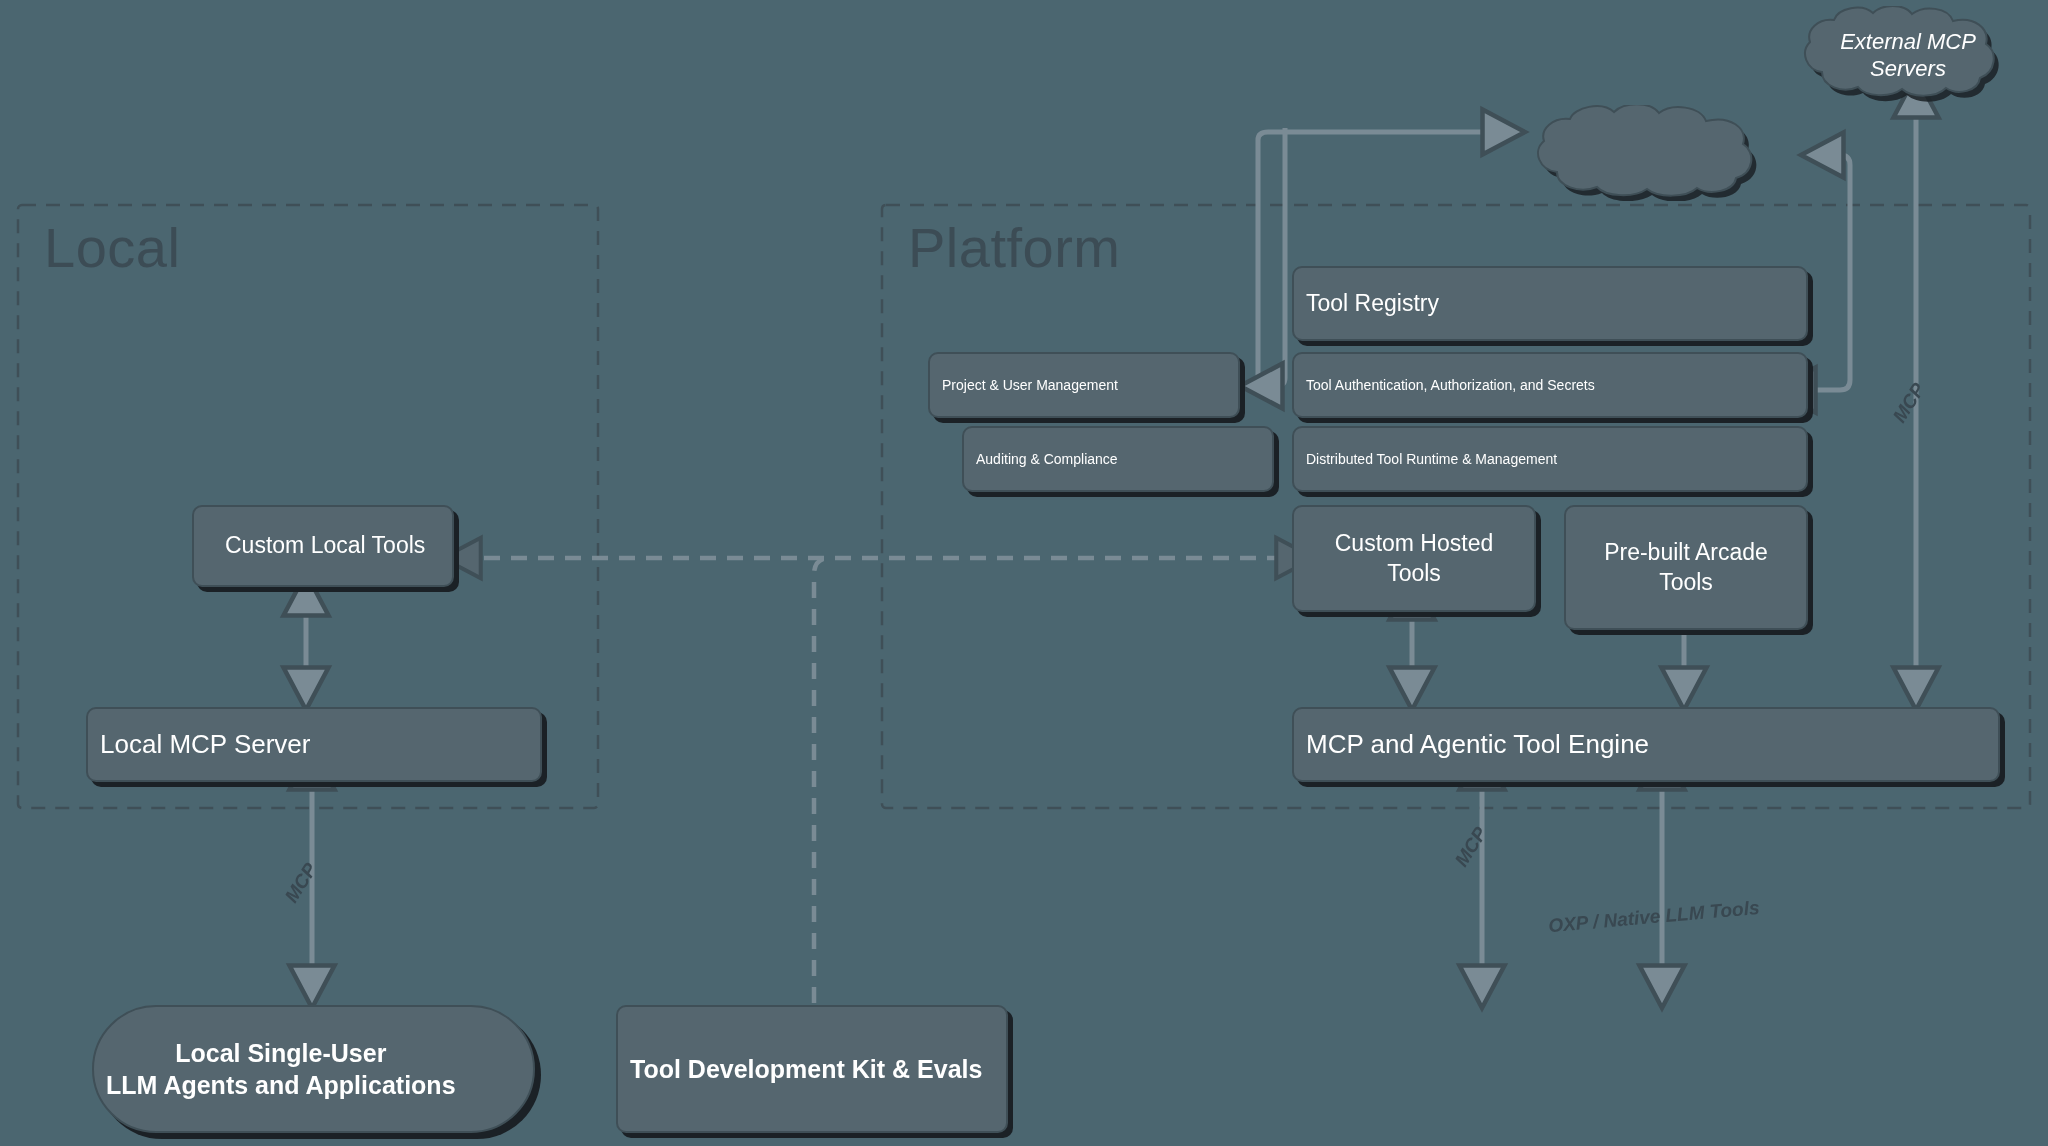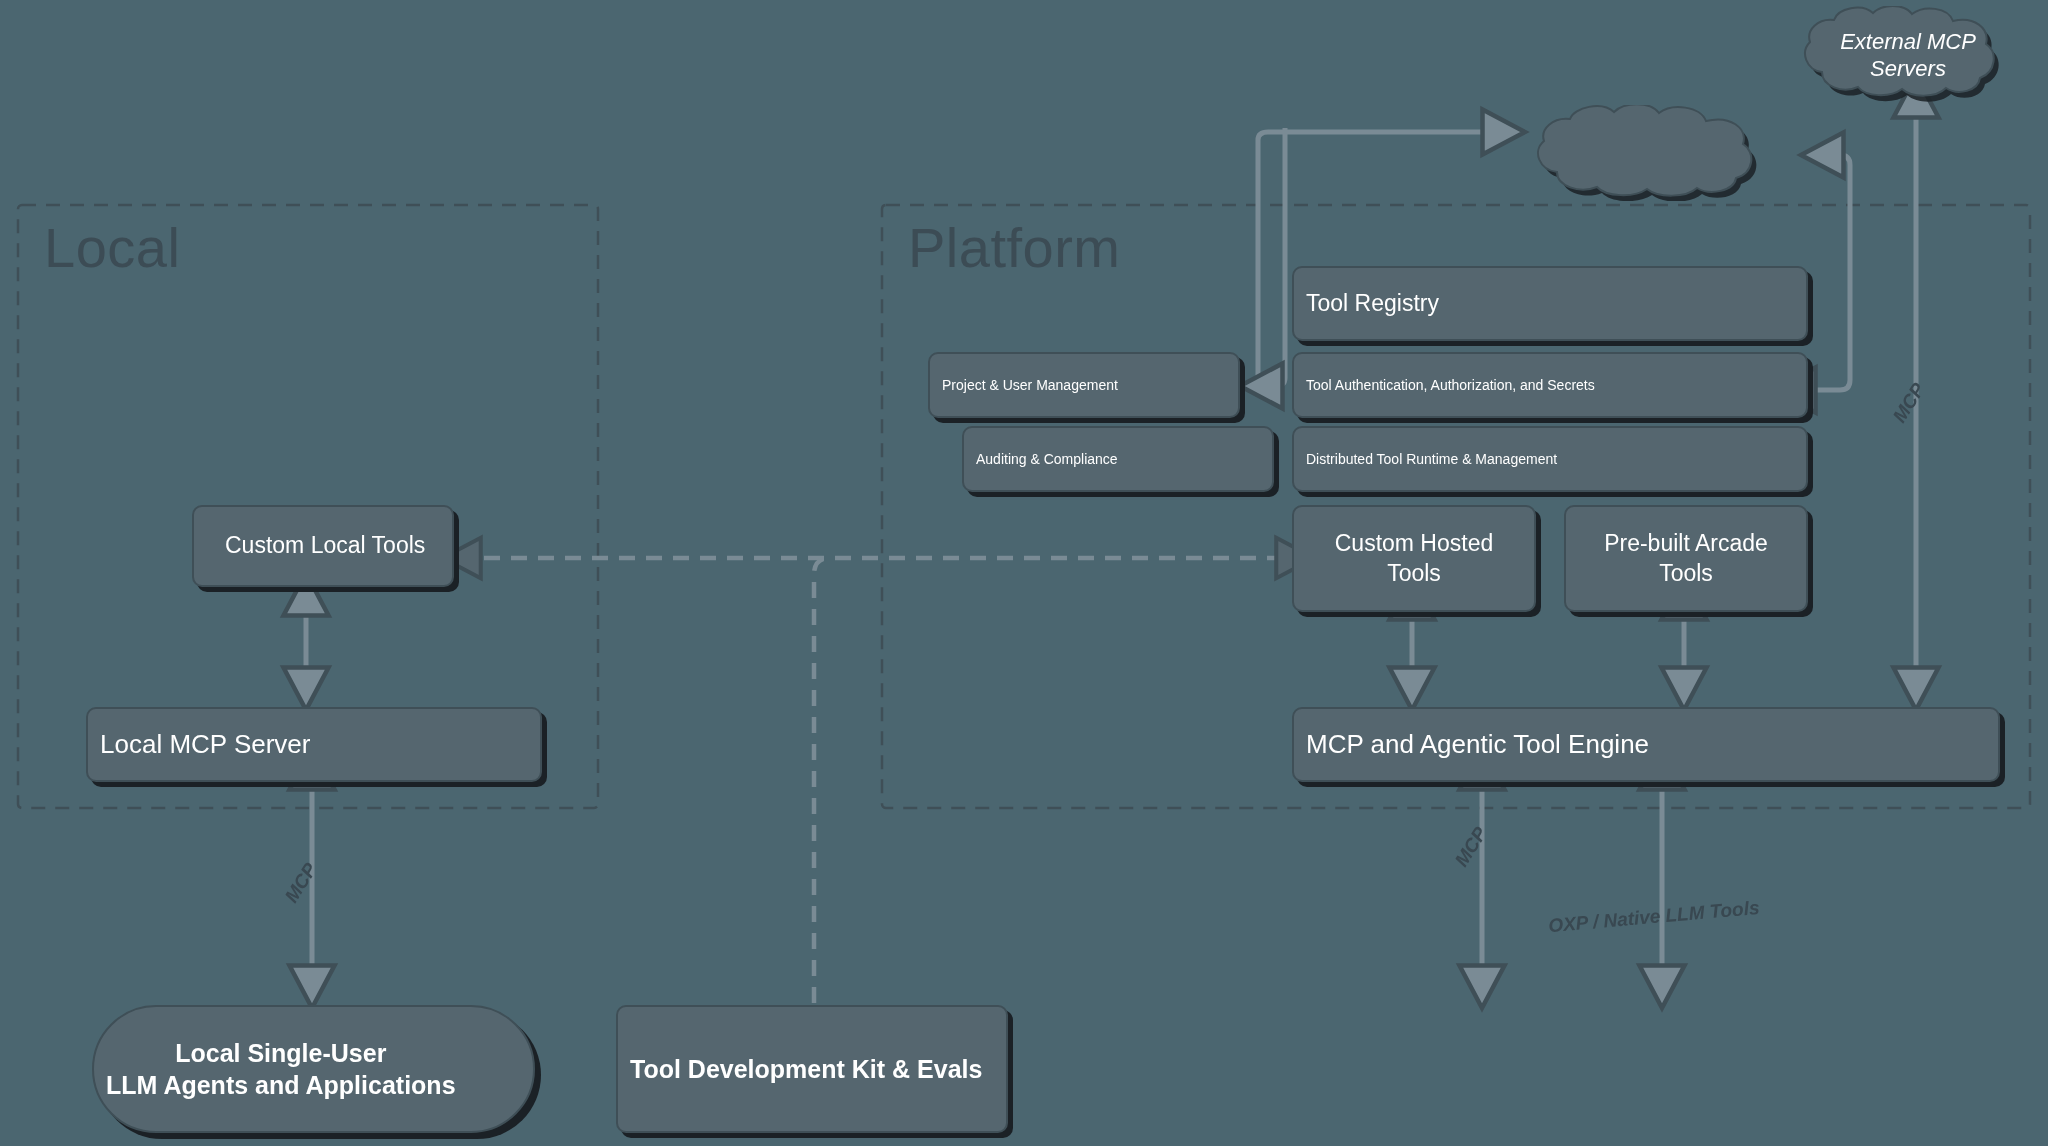--- a/index.html
+++ b/index.html
@@ -217,21 +217,21 @@
   </div>
 
   <div class="node small" style="left:1292px;top:426px;width:516px;height:66px;">
     <span>Distributed Tool Runtime &amp; Management</span>
   </div>
 
   <div class="node mid" style="left:1292px;top:505px;width:244px;height:107px;">
     <span>Custom Hosted Tools</span>
   </div>
 
-  <div class="node mid" style="left:1564px;top:505px;width:244px;height:107px;">
+  <div class="node mid" style="left:1564px;top:505px;width:244px;height:125px;">
     <span>Pre-built Arcade Tools</span>
   </div>
 
   <div class="node big" style="left:1292px;top:707px;width:708px;height:75px;">
     <span>MCP and Agentic Tool Engine</span>
   </div>
 
 
   <div class="edge-label rot" style="left:280px;top:872px;transform:rotate(-58deg);">MCP</div>
 

